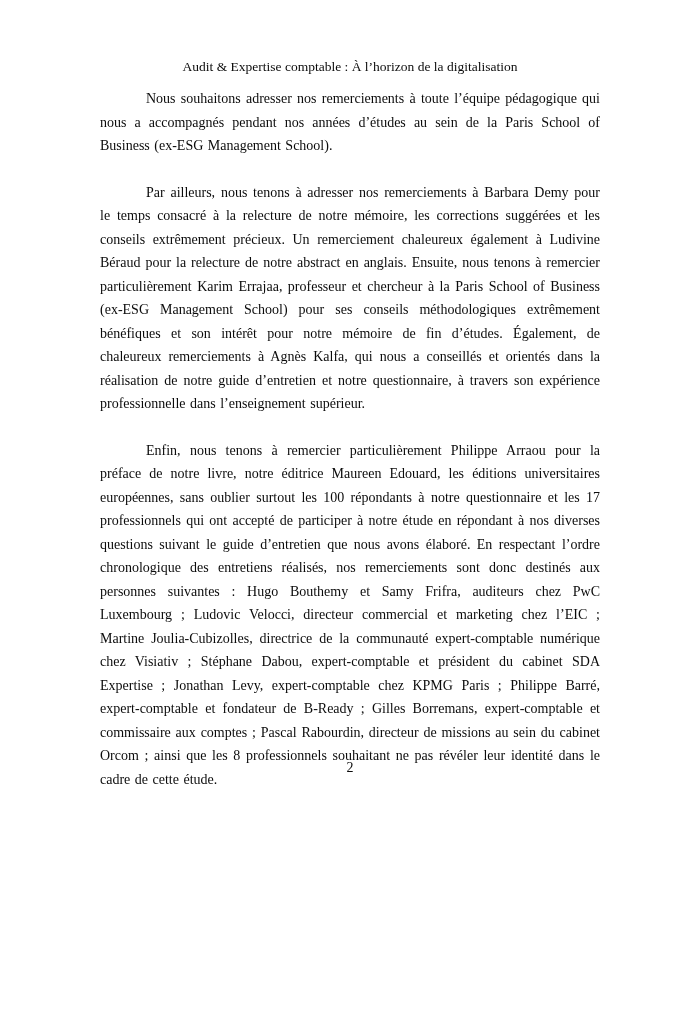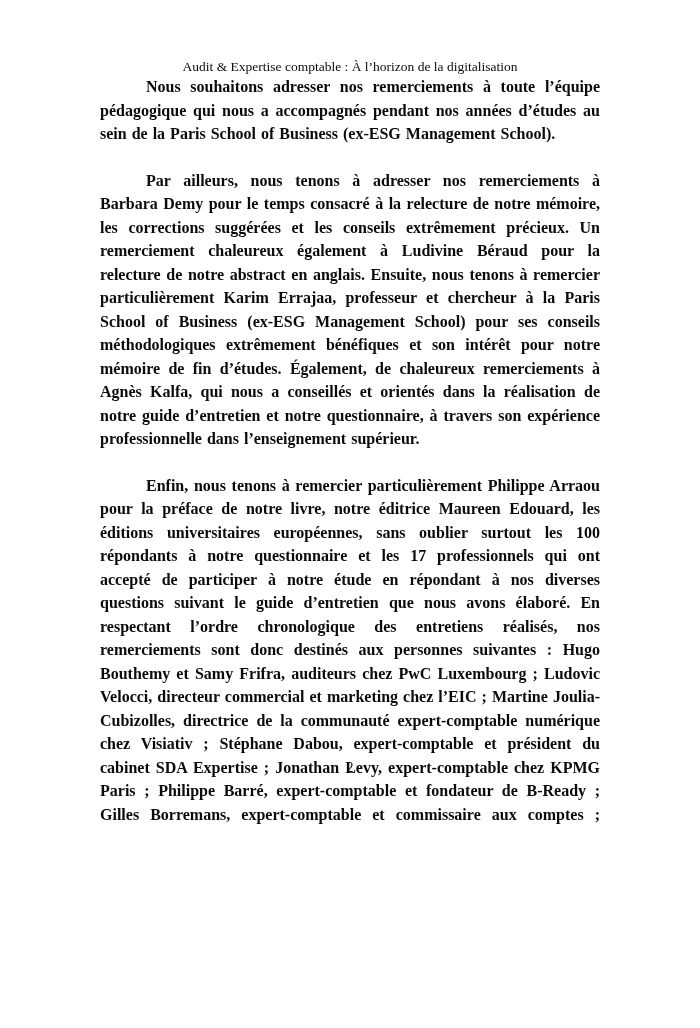--- a/index.html
+++ b/index.html
@@ -25,27 +25,26 @@
     white-space: nowrap;
   }
   .doc-title {
     text-align: center;
     font-size: 23px;
     font-weight: bold;
     letter-spacing: 0.4px;
     margin: 44px 0 30px 0;
   }
   .body-para {
-    font-size: 16px;
+    font-size: 14px;
     line-height: 23.5px;
     text-align: justify;
     text-indent: 46px;
-    margin: 0 0 23px 0;
+    margin: 12px 0 23px 0;
     word-spacing: 1px;
-    font-weight: bold;
   }
   .page-number {
     position: absolute;
     bottom: 54px;
     left: 0;
     right: 0;
     text-align: center;
     font-size: 14px;
   }
 </style>

